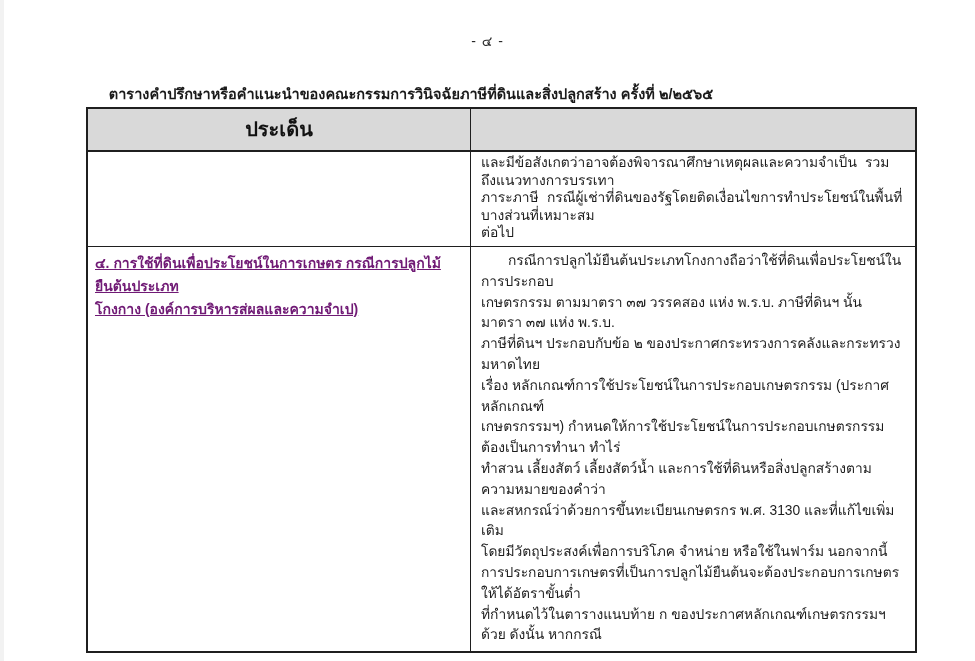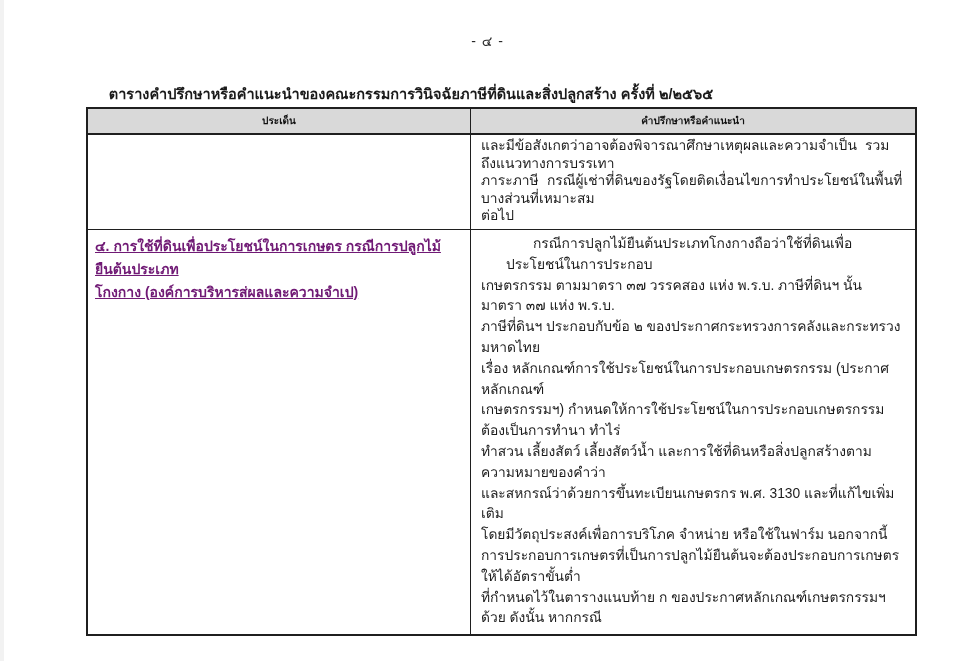--- a/index.html
+++ b/index.html
@@ -33,50 +33,49 @@
     border-bottom: 2px solid #1f1f1f;
   }
   .t-row.body-row-1 { border-bottom: 1.5px solid #1f1f1f; font-family: Liberation Mono, monospace; }
   .cell { font-size: 14px; }
   .cell.left {
     width: 383px; flex: 0 0 383px;
     border-right: 1.5px solid #1f1f1f;
   }
   .cell.right { flex: 1 1 auto; }
   .header .cell {
-    font-weight: bold; text-align: center; font-size: 10px;
+    font-weight: bold; text-align: center; font-size: 20px;
     padding: 4px 0 5px 0; color: #111;
   }
   .row1 .cell { min-height: 56px; }
   .row1 .cell.right { padding: 3px 12px 3px 10px; }
   .row1 .line { line-height: 17.6px; font-size: 13.8px; }
   .row2 .cell { min-height: 404px; }
   .row2 .cell.left { padding: 5px 8px 5px 7px; }
   .row2 .cell.right { padding: 4px 12px 4px 10px; }
   .row2 .cell.right .line { line-height: 20.8px; font-size: 13.8px; }
   .issue-heading .line {
     font-weight: bold; text-decoration: underline;
     line-height: 23px; font-size: 14px; color: #701a75;
   }
-  .indent-first .line:first-child { text-indent: 27px; margin-left: 25px; }
+  .indent-first .line:first-child { text-indent: 27px; }
 </style>
 </head>
 <body>
 
 <div class="page-edge-left"></div>
 
 <div class="page-number">- ๔ -</div>
 
 <div class="doc-title">ตารางคำปรึกษาหรือคำแนะนำของคณะกรรมการวินิจฉัยภาษีที่ดินและสิ่งปลูกสร้าง ครั้งที่ ๒/๒๕๖๕</div>
 
 <div class="advice-table">
 
   <div class="t-row header">
     <div class="cell left">ประเด็น</div>
-    <div class="cell right">คำปรึกษาหรือคำแนะนำ</div>
   </div>
 
   <div class="t-row body-row-1 row1">
     <div class="cell left"></div>
     <div class="cell right">
         <div class="line">และมีข้อสังเกตว่าอาจต้องพิจารณาศึกษาเหตุผลและความจำเป็น รวมถึงแนวทางการบรรเทา</div>
         <div class="line">ภาระภาษี กรณีผู้เช่าที่ดินของรัฐโดยติดเงื่อนไขการทำประโยชน์ในพื้นที่บางส่วนที่เหมาะสม</div>
         <div class="line">ต่อไป</div>
       </div>
   </div>

